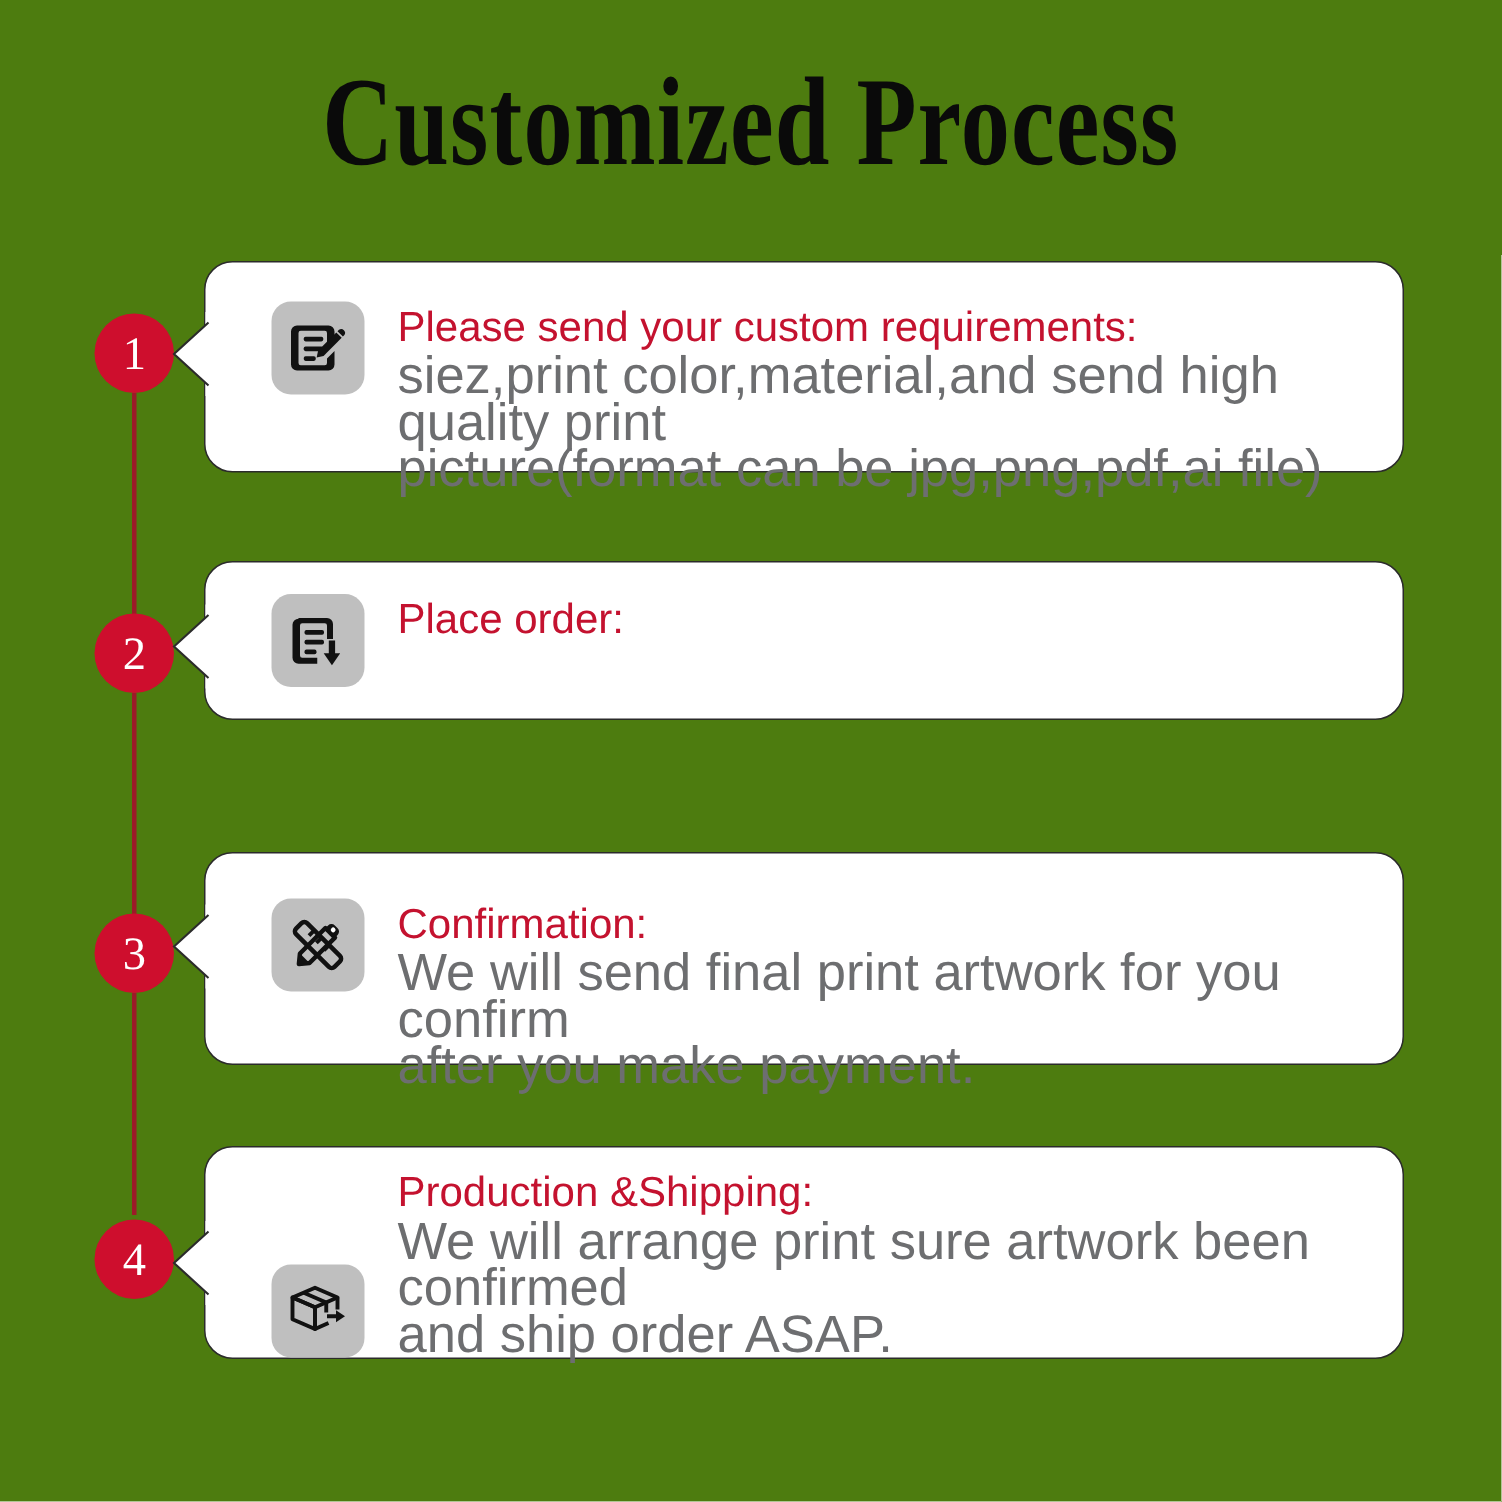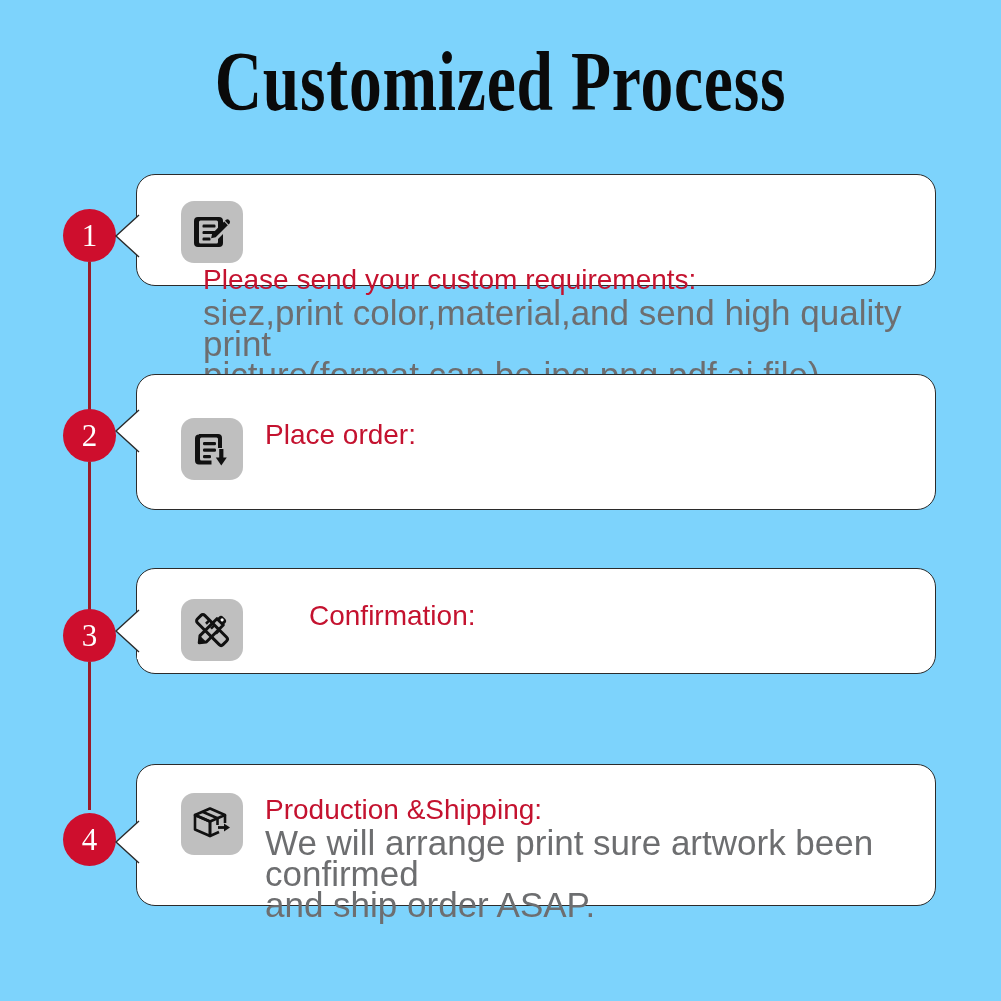--- a/index.html
+++ b/index.html
@@ -7,21 +7,21 @@
     padding: 0;
     background: #ffffff;
   }
   body {
     font-family: "Liberation Sans", sans-serif;
   }
   #page {
     position: relative;
     width: 1001px;
     height: 1001px;
-    background: #7dd3fc;
+    background: #4d7c0f;
     overflow: hidden;
   }
 
   
   #title {
     position: absolute;
     left: 0;
     top: 34px;
     width: 1001px;
     text-align: center;
@@ -127,21 +127,21 @@
     <div class="rail-line" style="top:262px;height:148px;"></div>
     <div class="rail-line" style="top:462px;height:148px;"></div>
     <div class="rail-line" style="top:662px;height:148px;"></div>
 
     <div class="step-circle" style="top:209px;">1</div>
     <div class="step-circle" style="top:409px;">2</div>
     <div class="step-circle" style="top:609px;">3</div>
     <div class="step-circle" style="top:813px;">4</div>
   </div>
 
-  <div class="card" style="left:136px; top:174px; width:800px; height:112px; padding:26px 22px 0 44px;flex-direction:column;">
+  <div class="card" style="left:136px; top:174px; width:800px; height:141px; padding:26px 22px 0 44px;">
     <div class="tail" style="top:32px;">
       <svg width="26" height="58" viewBox="0 0 26 58">
         <path d="M25,1 L25,57" stroke="#ffffff" stroke-width="4" fill="none"></path>
         <path d="M25,8 L2,29 L25,50" stroke="#2b2b2b" stroke-width="1.4" fill="#ffffff" stroke-linejoin="miter"></path>
       </svg>
     </div>
     <div class="icon-badge">
       <svg width="44" height="44" viewBox="0 0 44 44">
         <path d="M8,7 h21 a4,4 0 0 1 4,4 v5 l-5,5 v-9 a1.5,1.5 0 0 0 -1.5,-1.5 h-16 A1.5,1.5 0 0 0 9,12 v20 a1.5,1.5 0 0 0 1.5,1.5 h16 A1.5,1.5 0 0 0 28,32 v-3 l5,-5 v9 a4,4 0 0 1 -4,4 h-21 a4,4 0 0 1 -4,-4 v-22 a4,4 0 0 1 4,-4 z" fill="#111111"></path>
         <rect x="12.5" y="14.5" width="13" height="3.1" rx="1.2" fill="#111111"></rect>
@@ -151,21 +151,21 @@
         <path d="M36.0,9.8 a2.6,2.6 0 0 1 3.6,3.6 l-1.0,1.0 -3.6,-3.6 z" fill="#111111"></path>
       </svg>
     </div>
     <div class="card-text" style="padding-left:22px;">
       <div class="card-head">Please send your custom requirements:</div>
       <div class="card-body">siez,print color,material,and send high quality print
 picture(format can be jpg,png,pdf,ai file)</div>
     </div>
   </div>
 
-  <div class="card" style="left:136px; top:374px; width:800px; height:136px; padding:43px 22px 0 44px;">
+  <div class="card" style="left:136px; top:374px; width:800px; height:106px; padding:21px 22px 0 44px;">
     <div class="tail" style="top:27px;">
       <svg width="26" height="58" viewBox="0 0 26 58">
         <path d="M25,1 L25,57" stroke="#ffffff" stroke-width="4" fill="none"></path>
         <path d="M25,8 L2,29 L25,50" stroke="#2b2b2b" stroke-width="1.4" fill="#ffffff" stroke-linejoin="miter"></path>
       </svg>
     </div>
     <div class="icon-badge">
       <svg width="44" height="44" viewBox="0 0 44 44">
         <path d="M9,7 h19 a4,4 0 0 1 4,4 v10 h-4 v-9 a1.5,1.5 0 0 0 -1.5,-1.5 h-15 A1.5,1.5 0 0 0 10,12 v20 a1.5,1.5 0 0 0 1.5,1.5 h10 v4 h-12.5 a4,4 0 0 1 -4,-4 v-22 a4,4 0 0 1 4,-4 z" fill="#111111"></path>
         <rect x="13" y="15" width="13" height="3.2" rx="1.3" fill="#111111"></rect>
@@ -173,21 +173,21 @@
         <rect x="13" y="28" width="8" height="3.2" rx="1.3" fill="#111111"></rect>
         <rect x="29.2" y="22" width="4.2" height="10" fill="#111111"></rect>
         <path d="M25.8,30.5 h11 l-5.5,8 z" fill="#111111"></path>
       </svg>
     </div>
     <div class="card-text" style="padding-left:22px;">
       <div class="card-head">Place order:</div>
     </div>
   </div>
 
-  <div class="card" style="left:136px; top:568px; width:800px; height:106px; padding:30px 22px 0 44px;gap:44px;">
+  <div class="card" style="left:136px; top:568px; width:800px; height:142px; padding:30px 22px 0 44px;">
     <div class="tail" style="top:33px;">
       <svg width="26" height="58" viewBox="0 0 26 58">
         <path d="M25,1 L25,57" stroke="#ffffff" stroke-width="4" fill="none"></path>
         <path d="M25,8 L2,29 L25,50" stroke="#2b2b2b" stroke-width="1.4" fill="#ffffff" stroke-linejoin="miter"></path>
       </svg>
     </div>
     <div class="icon-badge">
       <svg width="44" height="44" viewBox="0 0 44 44">
         <g transform="rotate(45 22 22)">
           <path d="M6.5,16.8 h31 a2.6,2.6 0 0 1 2.6,2.6 v5.2 a2.6,2.6 0 0 1 -2.6,2.6 h-31 a2.6,2.6 0 0 1 -2.6,-2.6 v-5.2 a2.6,2.6 0 0 1 2.6,-2.6 z" fill="none" stroke="#111111" stroke-width="3"></path>
@@ -198,24 +198,26 @@
         <g transform="rotate(-45 22 22)">
           <path d="M9.5,17.5 h24 v9 h-24 l-5.5,-4.5 z" fill="none" stroke="#111111" stroke-width="3" stroke-linejoin="round"></path>
           <path d="M33.5,17.5 h2.5 a3.2,3.2 0 0 1 3.2,3.2 v2.6 a3.2,3.2 0 0 1 -3.2,3.2 h-2.5 z" fill="#111111"></path>
           <circle cx="36.3" cy="22" r="1.6" fill="#ffffff"></circle>
           <path d="M9.5,17.5 l-5.5,4.5 l5.5,4.5 z" fill="#111111"></path>
         </g>
       </svg>
     </div>
     <div class="card-text" style="padding-left:22px;">
       <div class="card-head">Confirmation:</div>
-    </div>
-  </div>
-
-  <div class="card" style="left:136px; top:764px; width:800px; height:142px; padding:28px 22px 0 44px;">
+      <div class="card-body">We will send final print artwork for you confirm
+after you make payment.</div>
+    </div>
+  </div>
+
+  <div class="card" style="left:136px; top:764px; width:800px; height:142px; padding:28px 22px 0 44px;align-items:flex-end;">
     <div class="tail" style="top:48px;">
       <svg width="26" height="58" viewBox="0 0 26 58">
         <path d="M25,1 L25,57" stroke="#ffffff" stroke-width="4" fill="none"></path>
         <path d="M25,8 L2,29 L25,50" stroke="#2b2b2b" stroke-width="1.4" fill="#ffffff" stroke-linejoin="miter"></path>
       </svg>
     </div>
     <div class="icon-badge">
       <svg width="44" height="44" viewBox="0 0 44 44">
         <g fill="none" stroke="#111111" stroke-width="2.6" stroke-linejoin="round">
           <path d="M20,6.5 L35,13 L20,19.5 L5,13 z"></path>

